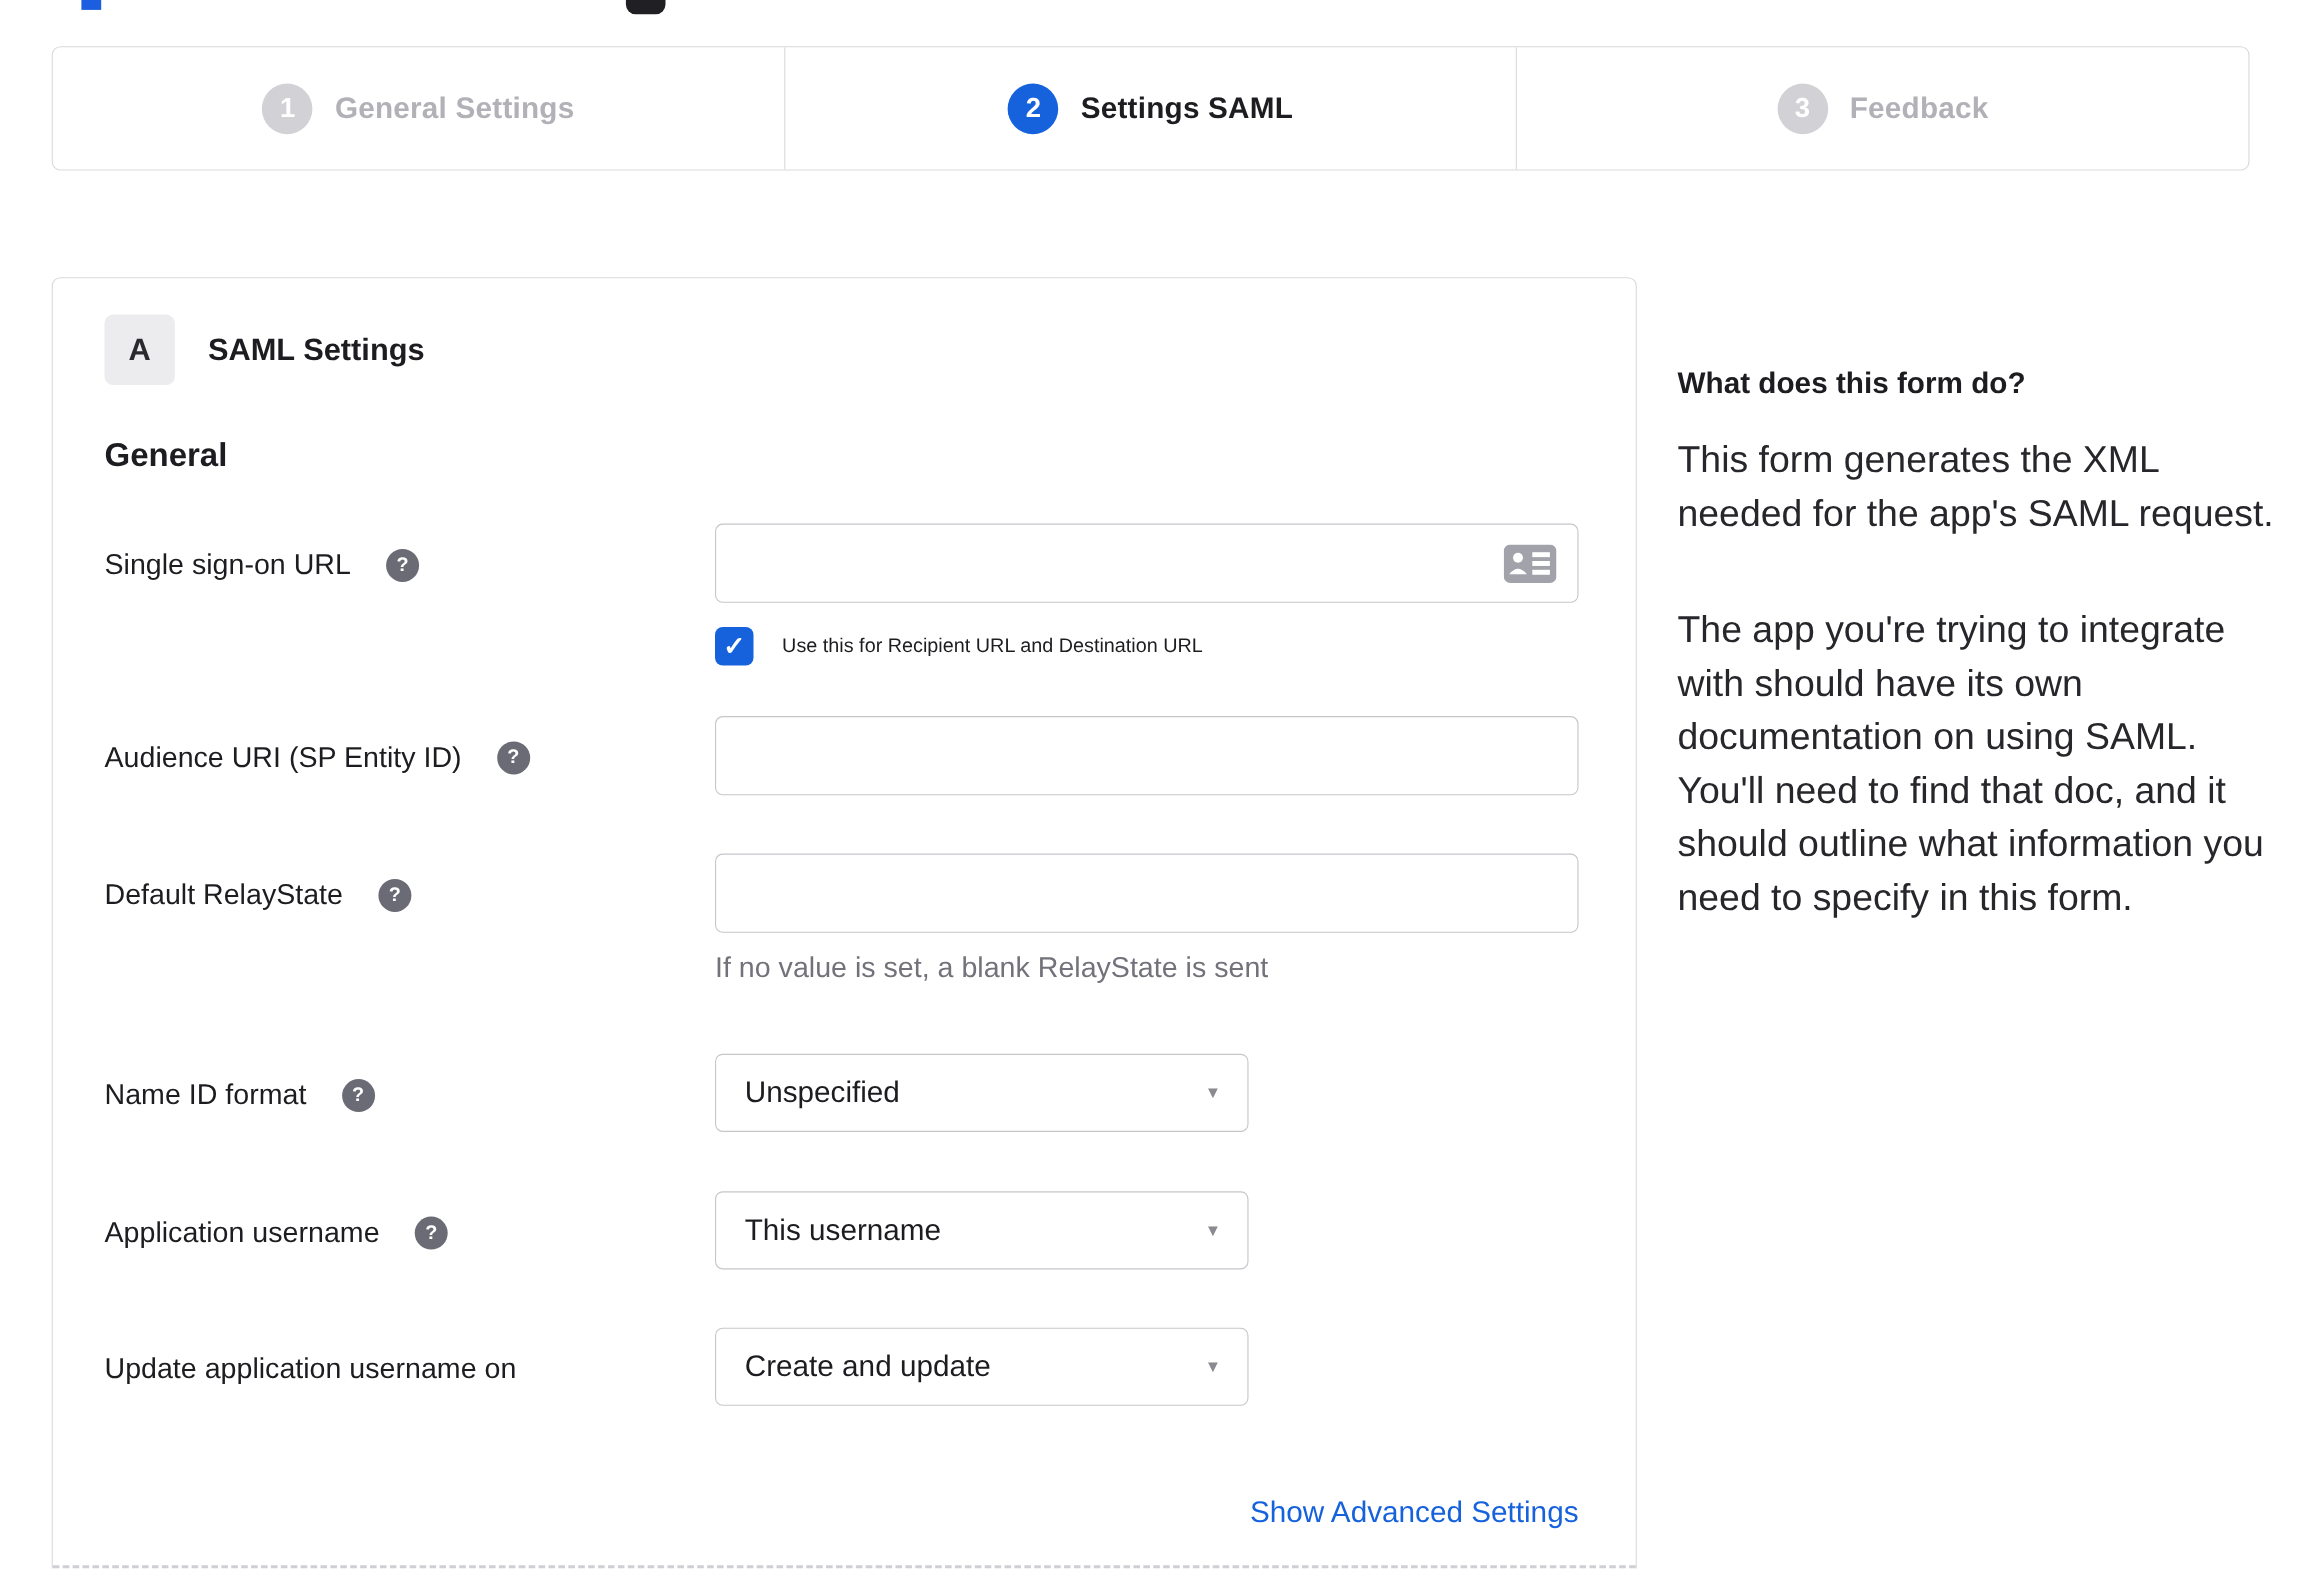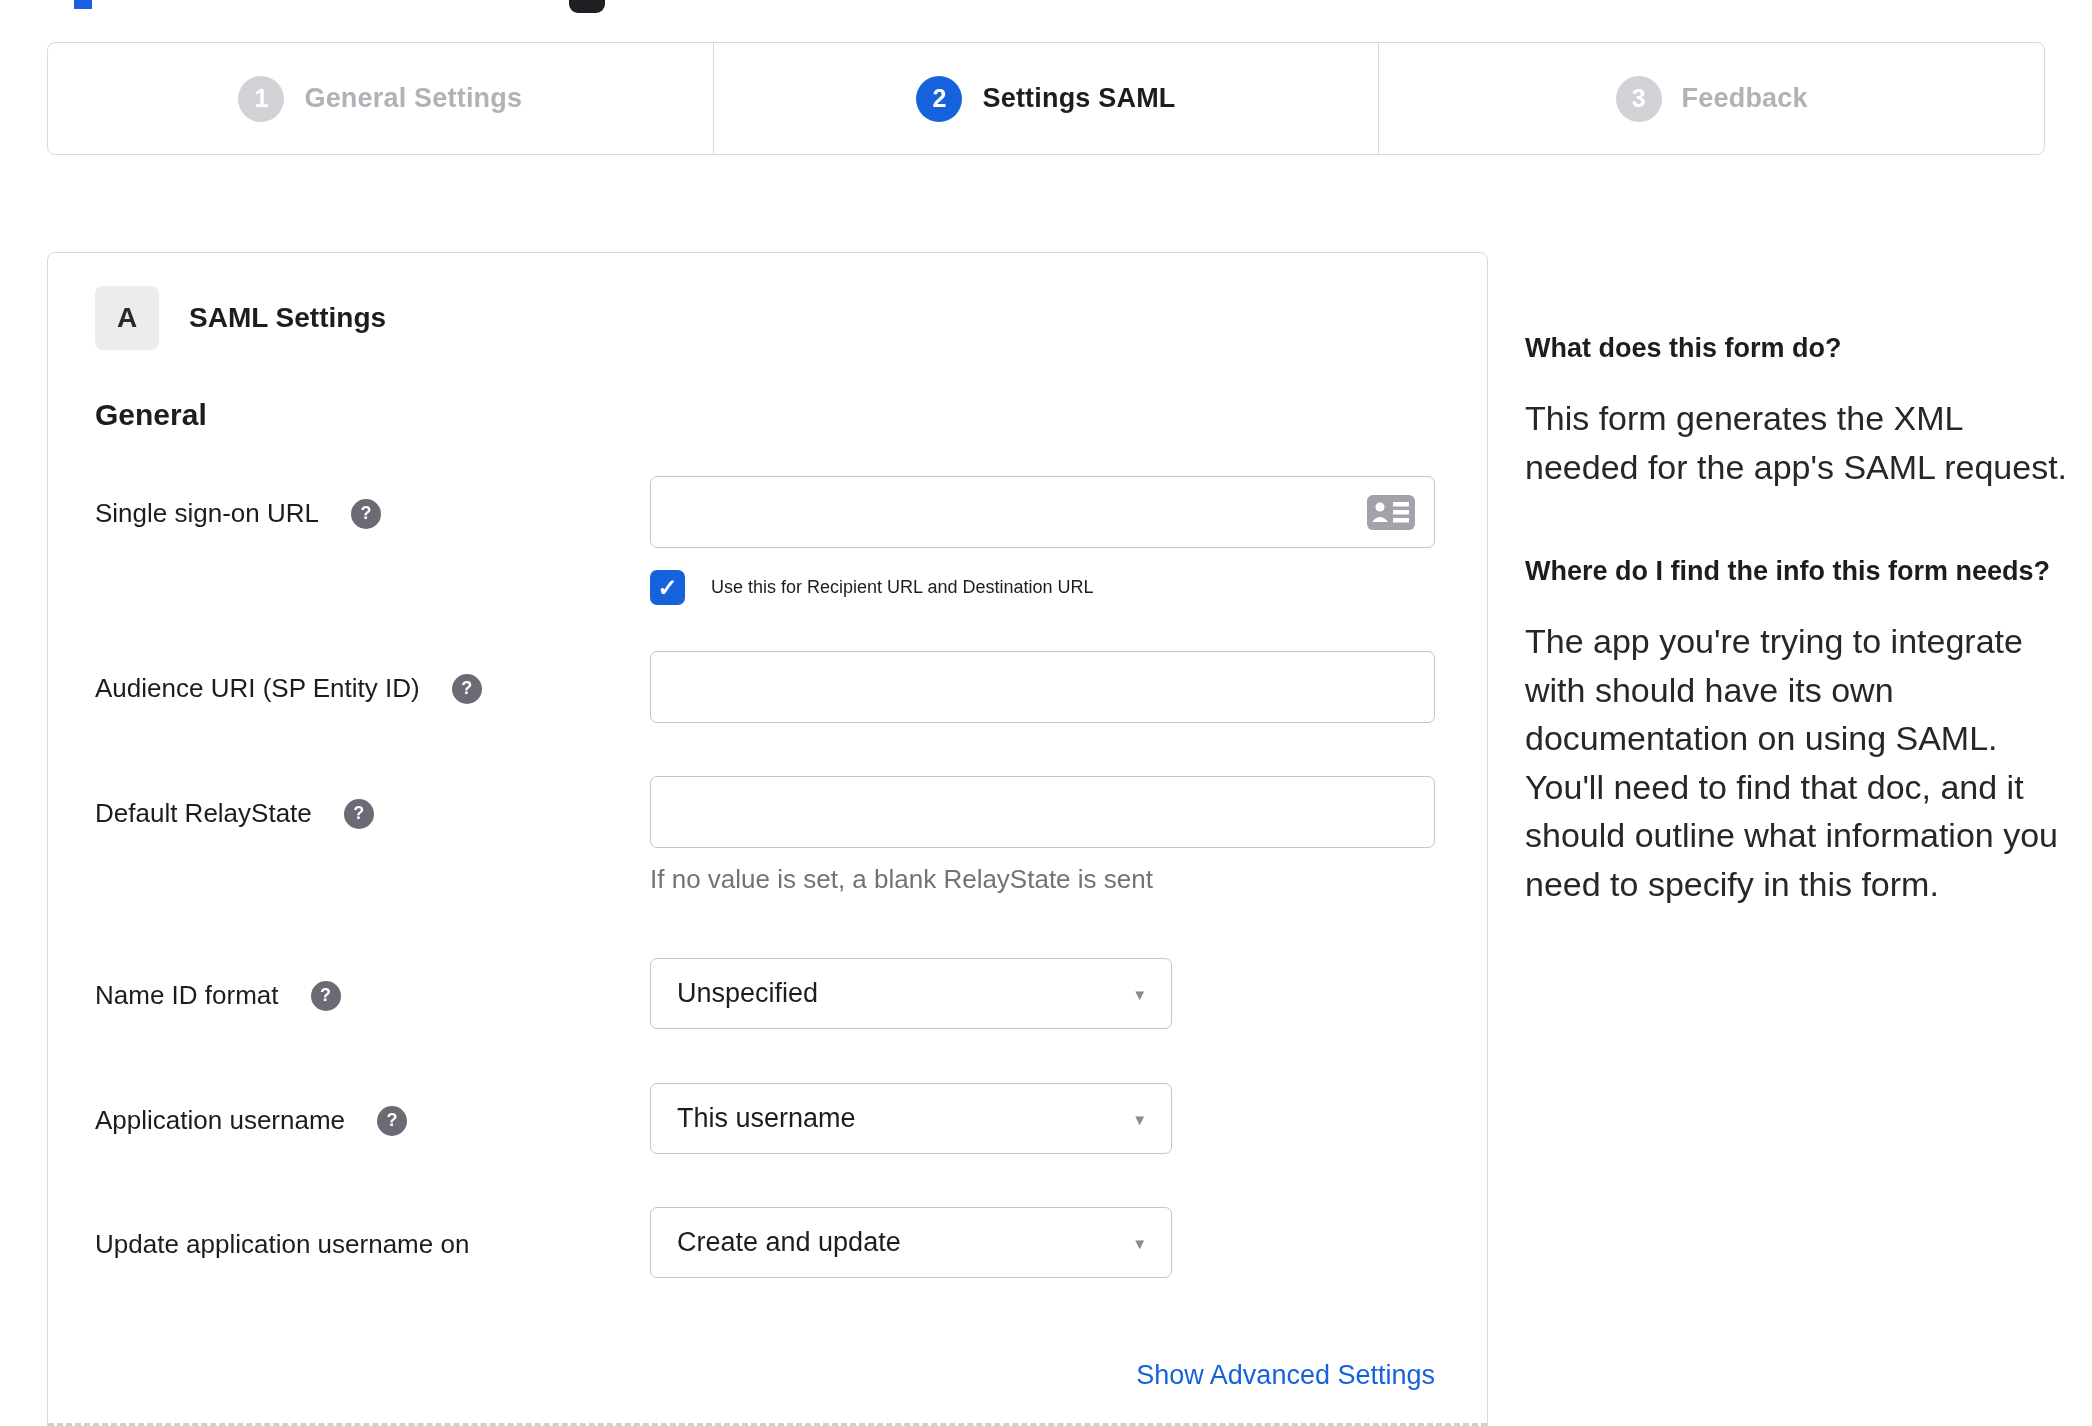--- a/index.html
+++ b/index.html
@@ -45,21 +45,21 @@
 
   .checkbox-row { margin-top: 22px; display: grid; grid-template-columns: 555px 785px; }
   .checkbox-line { grid-column: 2; display: flex; align-items: center; gap: 26px; }
   .checkbox { width: 35px; height: 35px; border-radius: 7px; background: #1662dd; color: #ffffff;
               display: flex; align-items: center; justify-content: center; font-size: 24px; font-weight: 700;
               cursor: pointer; flex: none; }
   .checkbox-label { font-size: 18px; color: #1d1d21; }
 
   .hint { font-size: 26px; color: #72727a; margin-top: 16px; }
 
-  .select { position: relative; width: 522px; height: 71px; border: 1px solid #c6c6cb; border-radius: 7px;
+  .select { position: relative; width: 485px; height: 71px; border: 1px solid #c6c6cb; border-radius: 7px;
             background: #ffffff; display: flex; align-items: center; padding: 0 60px 0 26px; cursor: pointer; }
   .select-value { font-size: 27px; color: #1d1d21; }
   .select-caret { position: absolute; right: 24px; top: 50%; transform: translateY(-50%);
                   font-size: 15px; color: #8a8a90; }
 
   .advanced-row { display: grid; grid-template-columns: 555px 785px; margin-top: 82px; }
   .advanced-link { grid-column: 2; text-align: right; font-size: 27px; color: #1662dd;
                    text-decoration: none; font-weight: 500; }
 
   .panel-dashed-divider { position: absolute; left: 0; right: 0; top: 1170px; border-top: 3px dashed #cfcfd4; }
@@ -196,16 +196,15 @@
 
   <div class="panel-dashed-divider"></div>
 </div>
 
 <div class="sidebar">
   <div class="sidebar-section">
     <h3>What does this form do?</h3>
     <p>This form generates the XML needed for the app's SAML request.</p>
   </div>
   <div class="sidebar-section">
-    <h3>Where do I find the info this form needs?</h3>
     <p>The app you're trying to integrate with should have its own documentation on using SAML. You'll need to find that doc, and it should outline what information you need to specify in this form.</p>
   </div>
 </div>
 
 </body></html>

